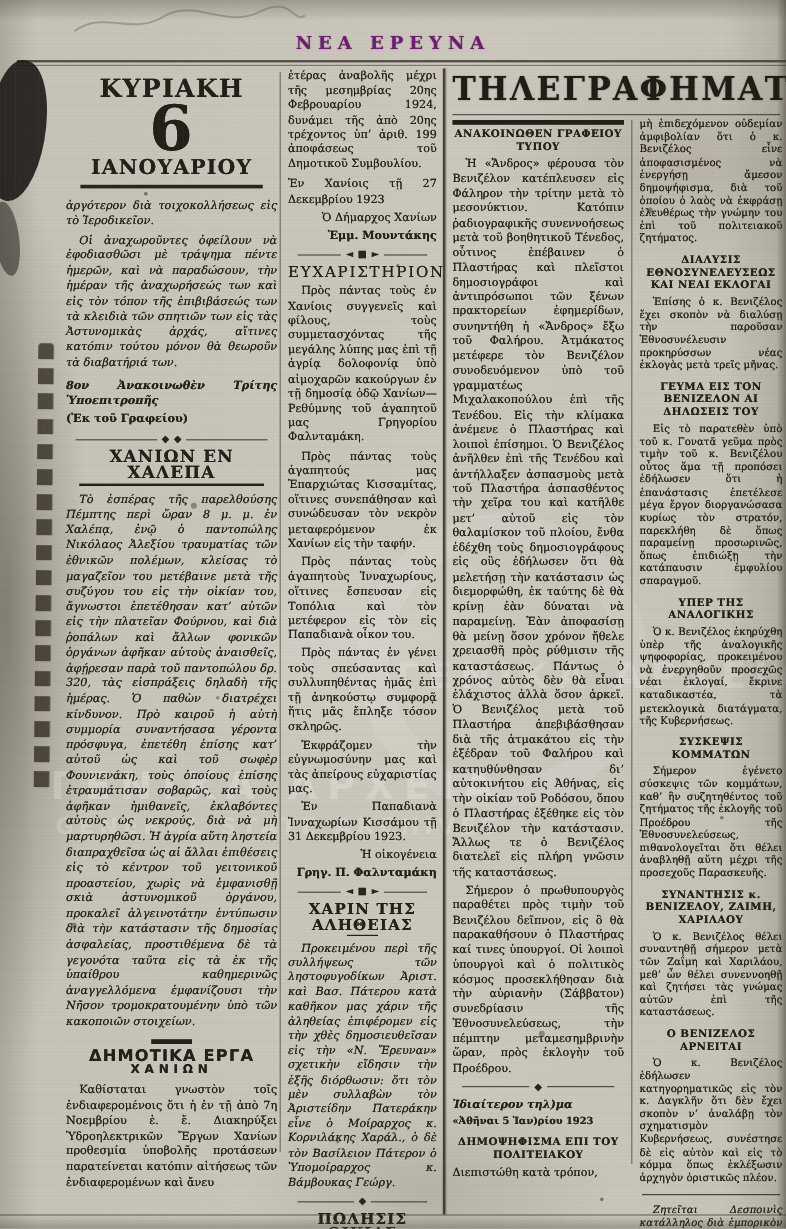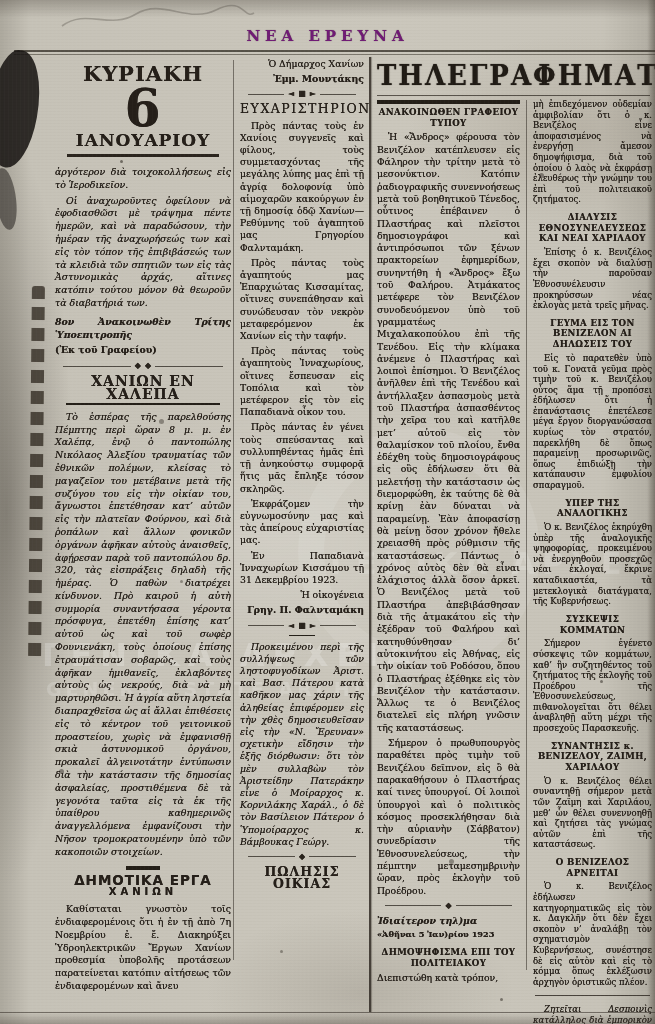--- a/index.html
+++ b/index.html
@@ -112,20 +112,22 @@
     <div class="h1" style="font-size:14px;margin-top:4px;">ΧΑΝΙΩΝ ΕΝ ΧΑΛΕΠΑ</div>
     <div class="headrule" style="width:88%;"></div>
     <p class="p it">Τὸ ἑσπέρας τῆς παρελθούσης Πέμπτης περὶ ὥραν 8 μ. μ. ἐν Χαλέπᾳ, ἐνῷ ὁ παντοπώλης Νικόλαος Ἀλεξίου τραυματίας τῶν ἐθνικῶν πολέμων, κλείσας τὸ μαγαζεῖον του μετέβαινε μετὰ τῆς συζύγου του εἰς τὴν οἰκίαν του, ἄγνωστοι ἐπετέθησαν κατ’ αὐτῶν εἰς τὴν πλατεῖαν Φούρνου, καὶ διὰ ῥοπάλων καὶ ἄλλων φονικῶν ὀργάνων ἀφῆκαν αὐτοὺς ἀναισθεῖς, ἀφῄρεσαν παρὰ τοῦ παντοπώλου δρ. 320, τὰς εἰσπράξεις δηλαδὴ τῆς ἡμέρας. Ὁ παθὼν διατρέχει κίνδυνον. Πρὸ καιροῦ ἡ αὐτὴ συμμορία συναντήσασα γέροντα πρόσφυγα, ἐπετέθη ἐπίσης κατ’ αὐτοῦ ὡς καὶ τοῦ σωφὲρ Φουνιενάκη, τοὺς ὁποίους ἐπίσης ἐτραυμάτισαν σοβαρῶς, καὶ τοὺς ἀφῆκαν ἡμιθανεῖς, ἐκλαβόντες αὐτοὺς ὡς νεκρούς, διὰ νὰ μὴ μαρτυρηθῶσι. Ἡ ἀγρία αὕτη ληστεία διαπραχθεῖσα ὡς αἱ ἄλλαι ἐπιθέσεις εἰς τὸ κέντρον τοῦ γειτονικοῦ προαστείου, χωρὶς νὰ ἐμφανισθῇ σκιὰ ἀστυνομικοῦ ὀργάνου, προκαλεῖ ἀλγεινοτάτην ἐντύπωσιν διὰ τὴν κατάστασιν τῆς δημοσίας ἀσφαλείας, προστιθέμενα δὲ τὰ γεγονότα ταῦτα εἰς τὰ ἐκ τῆς ὑπαίθρου καθημερινῶς ἀναγγελλόμενα ἐμφανίζουσι τὴν Νῆσον τρομοκρατουμένην ὑπὸ τῶν κακοποιῶν στοιχείων.</p>
     <div class="thickbar" style="width:34px;margin-top:7px;"></div>
     <div class="h1" style="font-size:13.5px;font-family:'DejaVu Sans',sans-serif;">ΔΗΜΟΤΙΚΑ ΕΡΓΑ</div>
     <div class="h1" style="font-size:10px;letter-spacing:4px;font-family:'DejaVu Sans',sans-serif;margin-bottom:4px;">ΧΑΝΙΩΝ</div>
     <p class="p">Καθίσταται γνωστὸν τοῖς ἐνδιαφερομένοις ὅτι ἡ ἐν τῇ ἀπὸ 7η Νοεμβρίου ἐ. ἔ. Διακηρύξει Ὑδροηλεκτρικῶν Ἔργων Χανίων προθεσμία ὑποβολῆς προτάσεων παρατείνεται κατόπιν αἰτήσεως τῶν ἐνδιαφερομένων καὶ ἄνευ</p>
   </div>
 
   <div class="col ink" style="left:240px;top:58px;width:124px;font-size:9.3px;line-height:12.2px;">
+    <p class="p noind">ἑτέρας ἀναβολῆς μέχρι τῆς μεσημβρίας 20ης Φεβρουαρίου 1924, δυνάμει τῆς ἀπὸ 20ης τρέχοντος ὑπ’ ἀριθ. 199 ἀποφάσεως τοῦ Δημοτικοῦ Συμβουλίου.</p>
+    <p class="p noind" style="margin-top:5px;">Ἐν Χανίοις τῇ 27 Δεκεμβρίου 1923</p>
     <p class="p rt">Ὁ Δήμαρχος Χανίων</p>
     <p class="p rt b">Ἐμμ. Μουντάκης</p>
     <div class="orn">
         <span class="l"></span>
         <span class="d">◄</span>
         <span class="d">■</span>
         <span class="d">►</span>
         <span class="l"></span>
       </div>
     <div class="h1" style="font-size:12.5px;font-weight:normal;letter-spacing:1.5px;margin:3px 0 4px;">ΕΥΧΑΡΙΣΤΗΡΙΟΝ</div>
@@ -137,20 +139,21 @@
     <p class="p">Ἐν Παπαδιανὰ Ἰνναχωρίων Κισσάμου τῇ 31 Δεκεμβρίου 1923.</p>
     <p class="p rt">Ἡ οἰκογένεια</p>
     <p class="p rt b">Γρηγ. Π. Φαλνταμάκη</p>
     <div class="orn">
         <span class="l"></span>
         <span class="d">◄</span>
         <span class="d">■</span>
         <span class="d">►</span>
         <span class="l"></span>
       </div>
+    <div class="h1" style="font-size:12.5px;margin:3px 0 0;">ΧΑΡΙΝ ΤΗΣ ΑΛΗΘΕΙΑΣ</div>
     <div class="headrule" style="width:26px;height:1px;margin:2px auto 5px;"></div>
     <p class="p it">Προκειμένου περὶ τῆς συλλήψεως τῶν ληστοφυγοδίκων Ἀριστ. καὶ Βασ. Πάτερου κατὰ καθῆκον μας χάριν τῆς ἀληθείας ἐπιφέρομεν εἰς τὴν χθὲς δημοσιευθεῖσαν εἰς τὴν «Ν. Ἔρευναν» σχετικὴν εἴδησιν τὴν ἑξῆς διόρθωσιν: ὅτι τὸν μὲν συλλαβὼν τὸν Ἀριστείδην Πατεράκην εἶνε ὁ Μοίραρχος κ. Κορνιλάκης Χαράλ., ὁ δὲ τὸν Βασίλειον Πάτερον ὁ Ὑπομοίραρχος κ. Βάμβουκας Γεώργ.</p>
     <div class="orn">
         <span class="l"></span>
         <span class="d">◆</span>
         <span class="l"></span>
       </div>
     <div class="h1" style="font-size:12.5px;margin:2px 0 0;">ΠΩΛΗΣΙΣ ΟΙΚΙΑΣ</div>
 
   </div>
@@ -169,21 +172,21 @@
         <span class="l"></span>
       </div>
     <p class="p cen b it" style="margin:2px 0 1px;">Ἰδιαίτερον τηλ)μα</p>
     <p class="p cen b" style="font-size:8.2px;">«Ἀθῆναι 5 Ἰαν)ρίου 1923</p>
     <div class="smallhead">ΔΗΜΟΨΗΦΙΣΜΑ ΕΠΙ ΤΟΥ ΠΟΛΙΤΕΙΑΚΟΥ</div>
     <p class="p noind">Διεπιστώθη κατὰ τρόπον,</p>
   </div>
 
   <div class="col ink" style="left:533px;top:99px;width:119px;font-size:8.5px;line-height:10.6px;">
     <p class="p noind">μὴ ἐπιδεχόμενον οὐδεμίαν ἀμφιβολίαν ὅτι ὁ κ. Βενιζέλος εἶνε ἀποφασισμένος νὰ ἐνεργήσῃ ἄμεσον δημοψήφισμα, διὰ τοῦ ὁποίου ὁ λαὸς νὰ ἐκφράσῃ ἐλευθέρως τὴν γνώμην του ἐπὶ τοῦ πολιτειακοῦ ζητήματος.</p>
-    <div class="smallhead">ΔΙΑΛΥΣΙΣ ΕΘΝΟΣΥΝΕΛΕΥΣΕΩΣ ΚΑΙ ΝΕΑΙ ΧΑΡΙΛΑΟΥ</div>
+    <div class="smallhead">ΔΙΑΛΥΣΙΣ ΕΘΝΟΣΥΝΕΛΕΥΣΕΩΣ ΚΑΙ ΝΕΑΙ ΕΚΛΟΓΑΙ</div>
     <p class="p">Ἐπίσης ὁ κ. Βενιζέλος ἔχει σκοπὸν νὰ διαλύσῃ τὴν παροῦσαν Ἐθνοσυνέλευσιν προκηρύσσων νέας ἐκλογὰς μετὰ τρεῖς μῆνας.</p>
     <div class="smallhead">ΓΕΥΜΑ ΕΙΣ ΤΟΝ ΒΕΝΙΖΕΛΟΝ ΑΙ ΔΗΛΩΣΕΙΣ ΤΟΥ</div>
     <p class="p">Εἰς τὸ παρατεθὲν ὑπὸ τοῦ κ. Γονατᾶ γεῦμα πρὸς τιμὴν τοῦ κ. Βενιζέλου οὗτος ἅμα τῇ προπόσει ἐδήλωσεν ὅτι ἡ ἐπανάστασις ἐπετέλεσε μέγα ἔργον διοργανώσασα κυρίως τὸν στρατόν, παρεκλήθη δὲ ὅπως παραμείνῃ προσωρινῶς, ὅπως ἐπιδιώξῃ τὴν κατάπαυσιν ἐμφυλίου σπαραγμοῦ.</p>
     <div class="smallhead">ΥΠΕΡ ΤΗΣ ΑΝΑΛΟΓΙΚΗΣ</div>
     <p class="p">Ὁ κ. Βενιζέλος ἐκηρύχθη ὑπὲρ τῆς ἀναλογικῆς ψηφοφορίας, προκειμένου νὰ ἐνεργηθοῦν προσεχῶς νέαι ἐκλογαί, ἔκρινε καταδικαστέα, τὰ μετεκλογικὰ διατάγματα, τῆς Κυβερνήσεως.</p>
     <div class="smallhead">ΣΥΣΚΕΨΙΣ ΚΟΜΜΑΤΩΝ</div>
     <p class="p">Σήμερον ἐγένετο σύσκεψις τῶν κομμάτων, καθ’ ἣν συζητηθέντος τοῦ ζητήματος τῆς ἐκλογῆς τοῦ Προέδρου τῆς Ἐθνοσυνελεύσεως, πιθανολογεῖται ὅτι θέλει ἀναβληθῇ αὕτη μέχρι τῆς προσεχοῦς Παρασκευῆς.</p>
     <div class="smallhead">ΣΥΝΑΝΤΗΣΙΣ κ. ΒΕΝΙΖΕΛΟΥ, ΖΑΙΜΗ, ΧΑΡΙΛΑΟΥ</div>
     <p class="p">Ὁ κ. Βενιζέλος θέλει συναντηθῇ σήμερον μετὰ τῶν Ζαΐμη καὶ Χαριλάου, μεθ’ ὧν θέλει συνεννοηθῇ καὶ ζητήσει τὰς γνώμας αὐτῶν ἐπὶ τῆς καταστάσεως.</p>
     <div class="smallhead">Ο ΒΕΝΙΖΕΛΟΣ ΑΡΝΕΙΤΑΙ</div>

